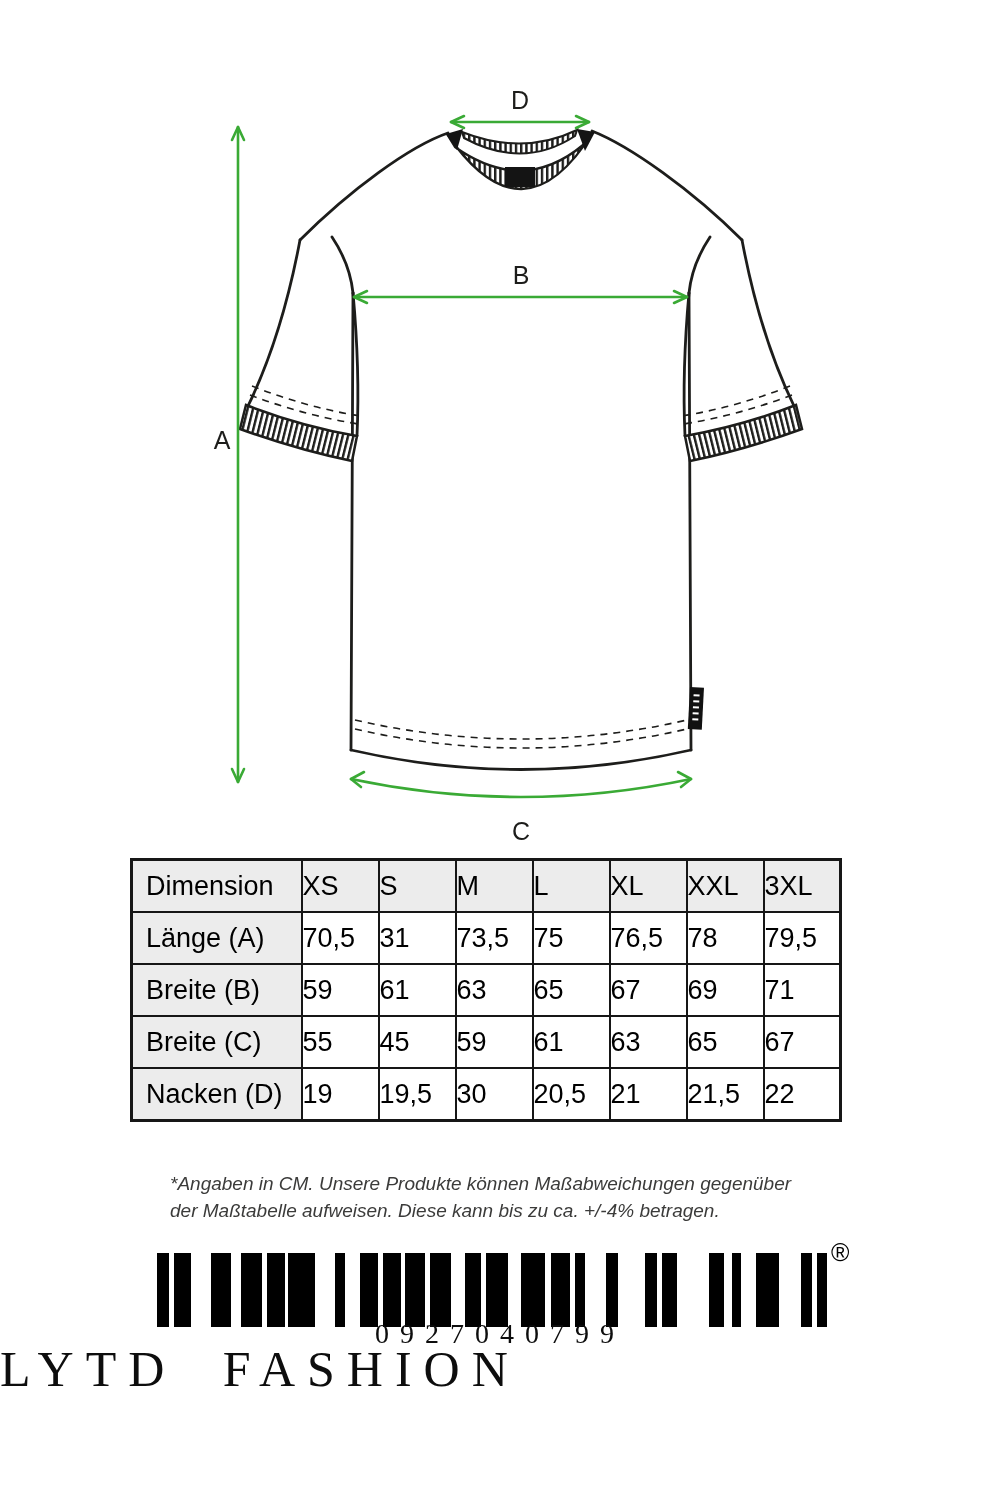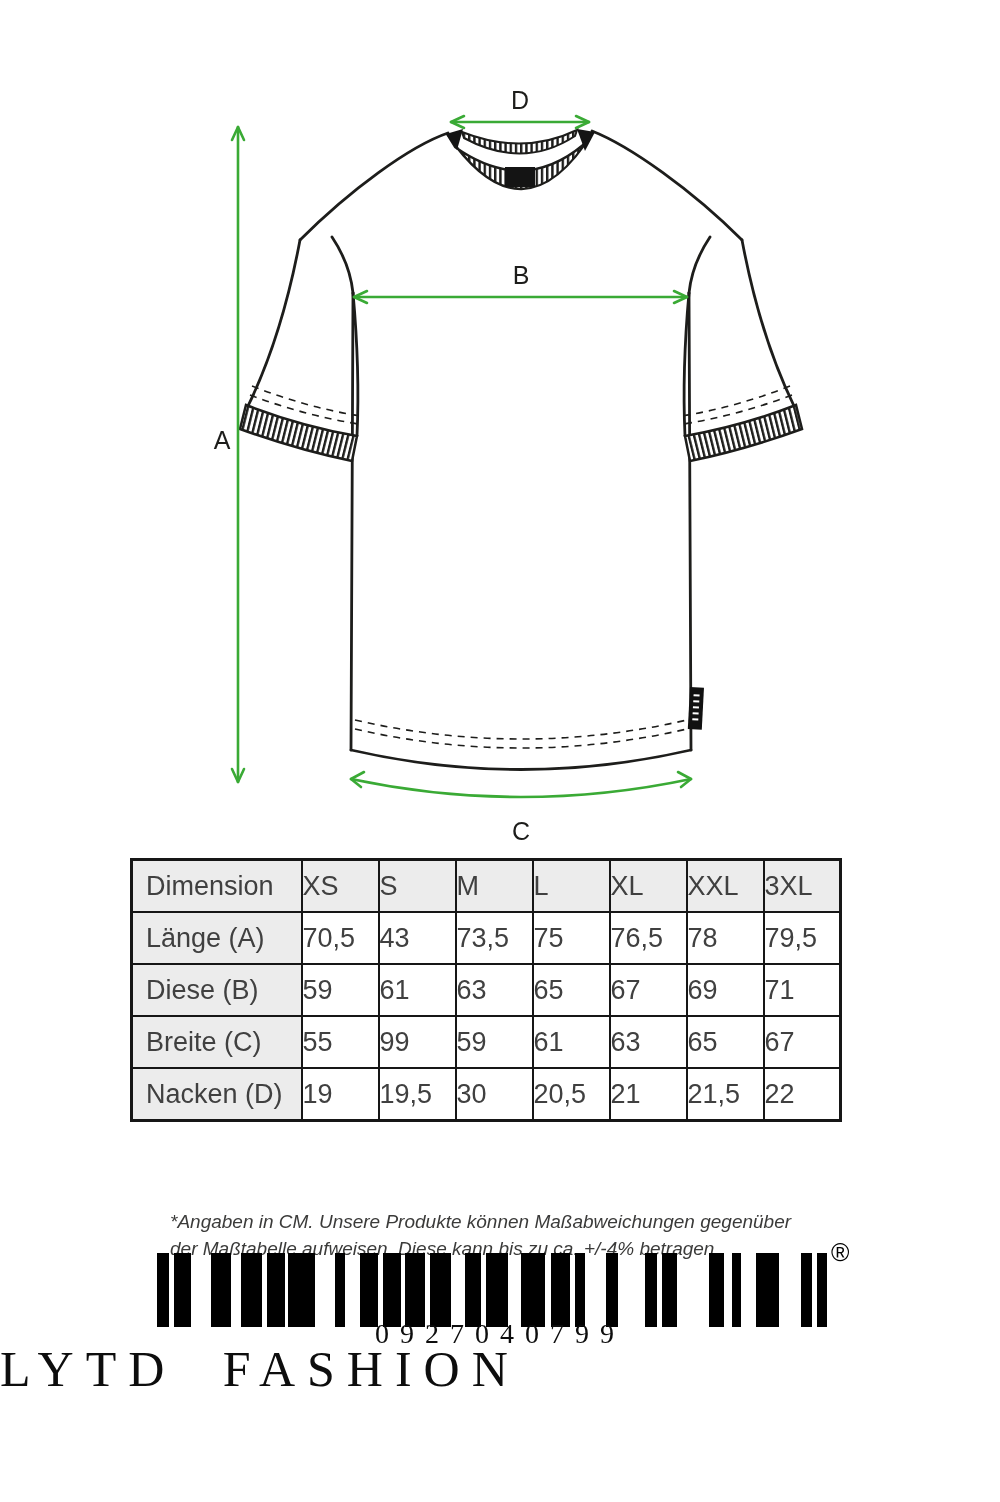--- a/index.html
+++ b/index.html
@@ -9,29 +9,29 @@
   }
   
   #shirt-svg{position:absolute;left:0;top:0;}
   .outline{fill:none;stroke:#1d1d1b;stroke-width:2.8;stroke-linecap:round;}
   .stitch{fill:none;stroke:#1d1d1b;stroke-width:1.6;stroke-dasharray:7 6;}
   .arrow{fill:none;stroke-width:2.6;stroke-linecap:round;}
   .dimlabel{font-family:"Liberation Sans",sans-serif;font-size:25px;fill:#1d1d1b;text-anchor:middle;}
   
   #size-table-wrap{position:absolute;left:130px;top:858px;}
   table{border-collapse:collapse;table-layout:fixed;border:3px solid #161616;
-        font-size:27px;color:#404040;}
+        font-size:27px;color:#000000;}
   col.c0{width:170px;} col.cn{width:77px;}
   th,td{border:2.5px solid #161616;height:50px;text-align:left;font-weight:normal;padding:0;}
   th.lbl{background:#ececec;text-align:left;padding-left:13px;}
   tr.hdr th{background:#ececec;}
   td{background:#ffffff;border-radius:22px;}
   
   #disclaimer{position:absolute;left:170px;top:1170px;width:700px;
-    font-size:19px;font-style:italic;line-height:27px;color:#3b3b3a;margin-top:38px;}
+    font-size:19px;font-style:italic;line-height:27px;color:#3b3b3a;}
   
   #barcode{position:absolute;left:157px;top:1253px;width:675px;height:74px;display:flex;}
   #barcode .bar{height:100%;background:#000;flex:none;}
   #registered{position:absolute;left:831px;top:1238px;font-size:25px;color:#000;
     font-family:"Liberation Sans",sans-serif;}
   #brand{position:absolute;left:0;top:1340px;width:1000px;
     font-family:"Liberation Serif",serif;font-size:50px;letter-spacing:12px;word-spacing:22px;color:#0d0d0d;}
   #number{position:absolute;left:0;top:1318px;width:1000px;text-align:center;
     font-family:"Liberation Serif",serif;font-size:28px;letter-spacing:11px;color:#0d0d0d;}
 </style>
@@ -144,41 +144,41 @@
       <th>S</th>
       <th>M</th>
       <th>L</th>
       <th>XL</th>
       <th>XXL</th>
       <th>3XL</th>
     </tr>
     <tr>
       <th class="lbl">Länge (A)</th>
       <td>70,5</td>
-      <td>43</td>
+      <td>31</td>
       <td>73,5</td>
       <td>75</td>
       <td>76,5</td>
       <td>78</td>
       <td>79,5</td>
     </tr>
     <tr>
-      <th class="lbl">Diese (B)</th>
+      <th class="lbl">Breite (B)</th>
       <td>59</td>
       <td>61</td>
       <td>63</td>
       <td>65</td>
       <td>67</td>
       <td>69</td>
       <td>71</td>
     </tr>
     <tr>
       <th class="lbl">Breite (C)</th>
       <td>55</td>
-      <td>99</td>
+      <td>45</td>
       <td>59</td>
       <td>61</td>
       <td>63</td>
       <td>65</td>
       <td>67</td>
     </tr>
     <tr>
       <th class="lbl">Nacken (D)</th>
       <td>19</td>
       <td>19,5</td>

